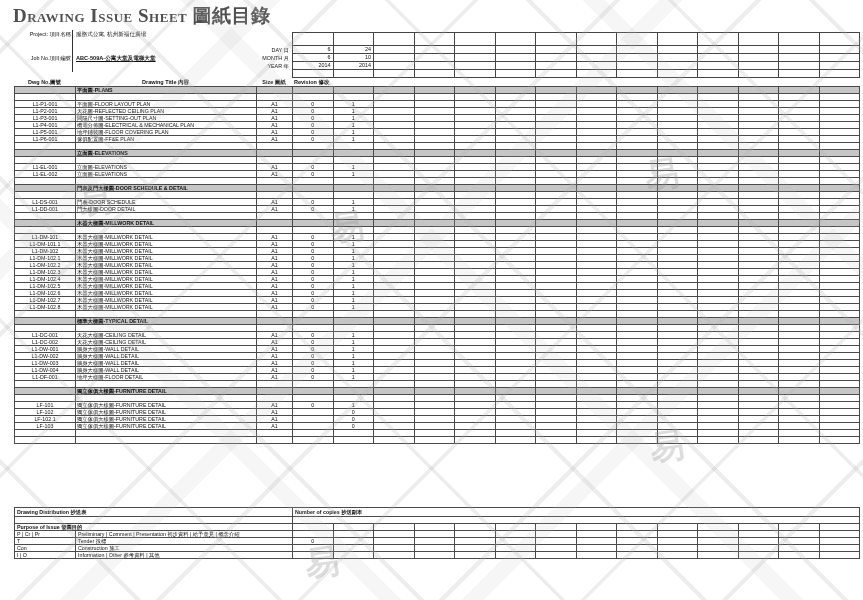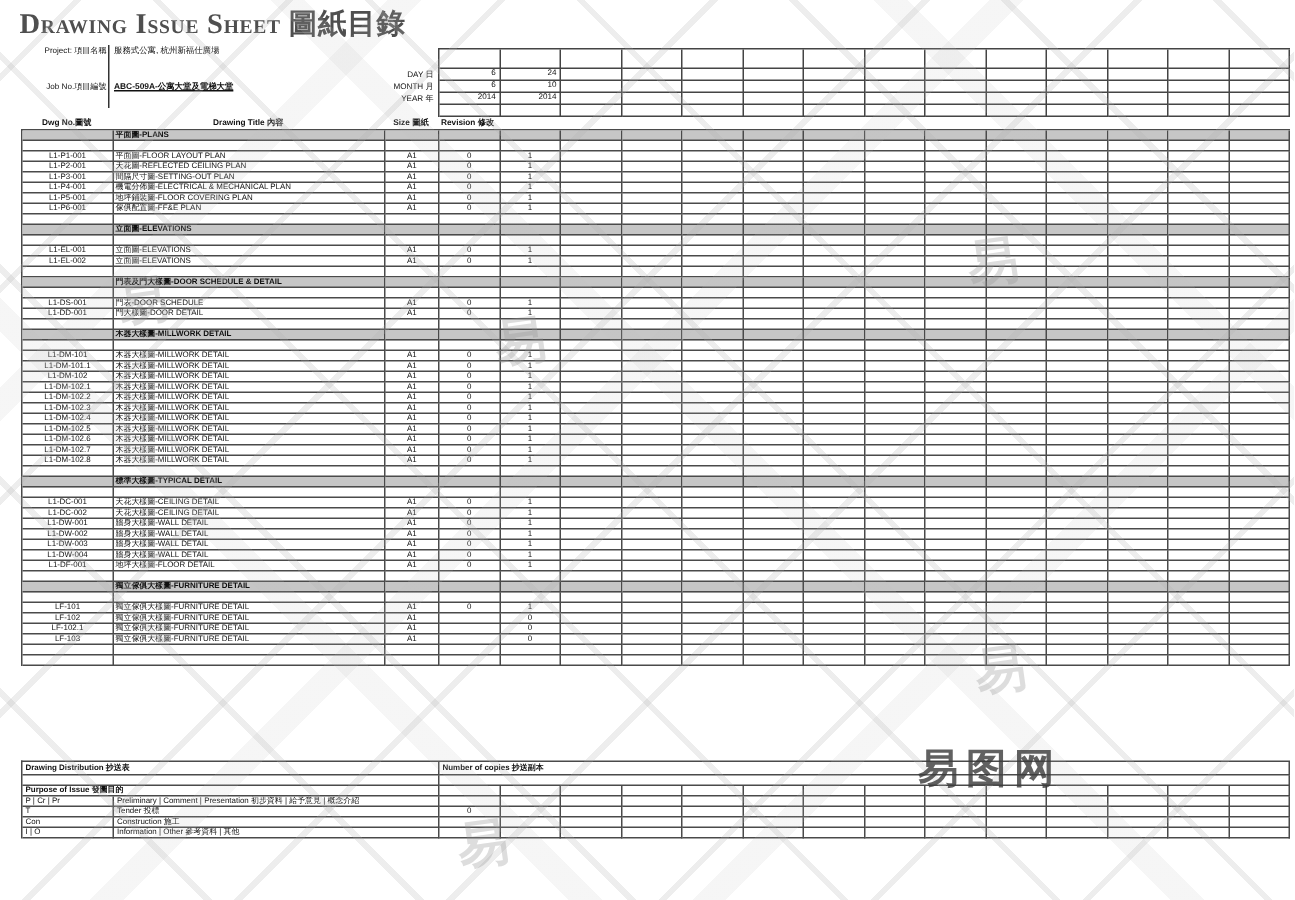--- a/index.html
+++ b/index.html
@@ -1231,15 +1231,14 @@
         <div class="bc center"></div>
       </div>
     </div>
 
   <div id="wm-lines"></div>
   <div class="wm-glyph" style="left:78px;top:178px;">易</div>
   <div class="wm-glyph" style="left:330px;top:205px;">易</div>
   <div class="wm-glyph" style="left:645px;top:152px;">易</div>
   <div class="wm-glyph" style="left:650px;top:424px;">易</div>
   <div class="wm-glyph" style="left:305px;top:540px;">易</div>
-  <div id="wm-site">易图网</div>
 
 </div>
 
 </body></html>

